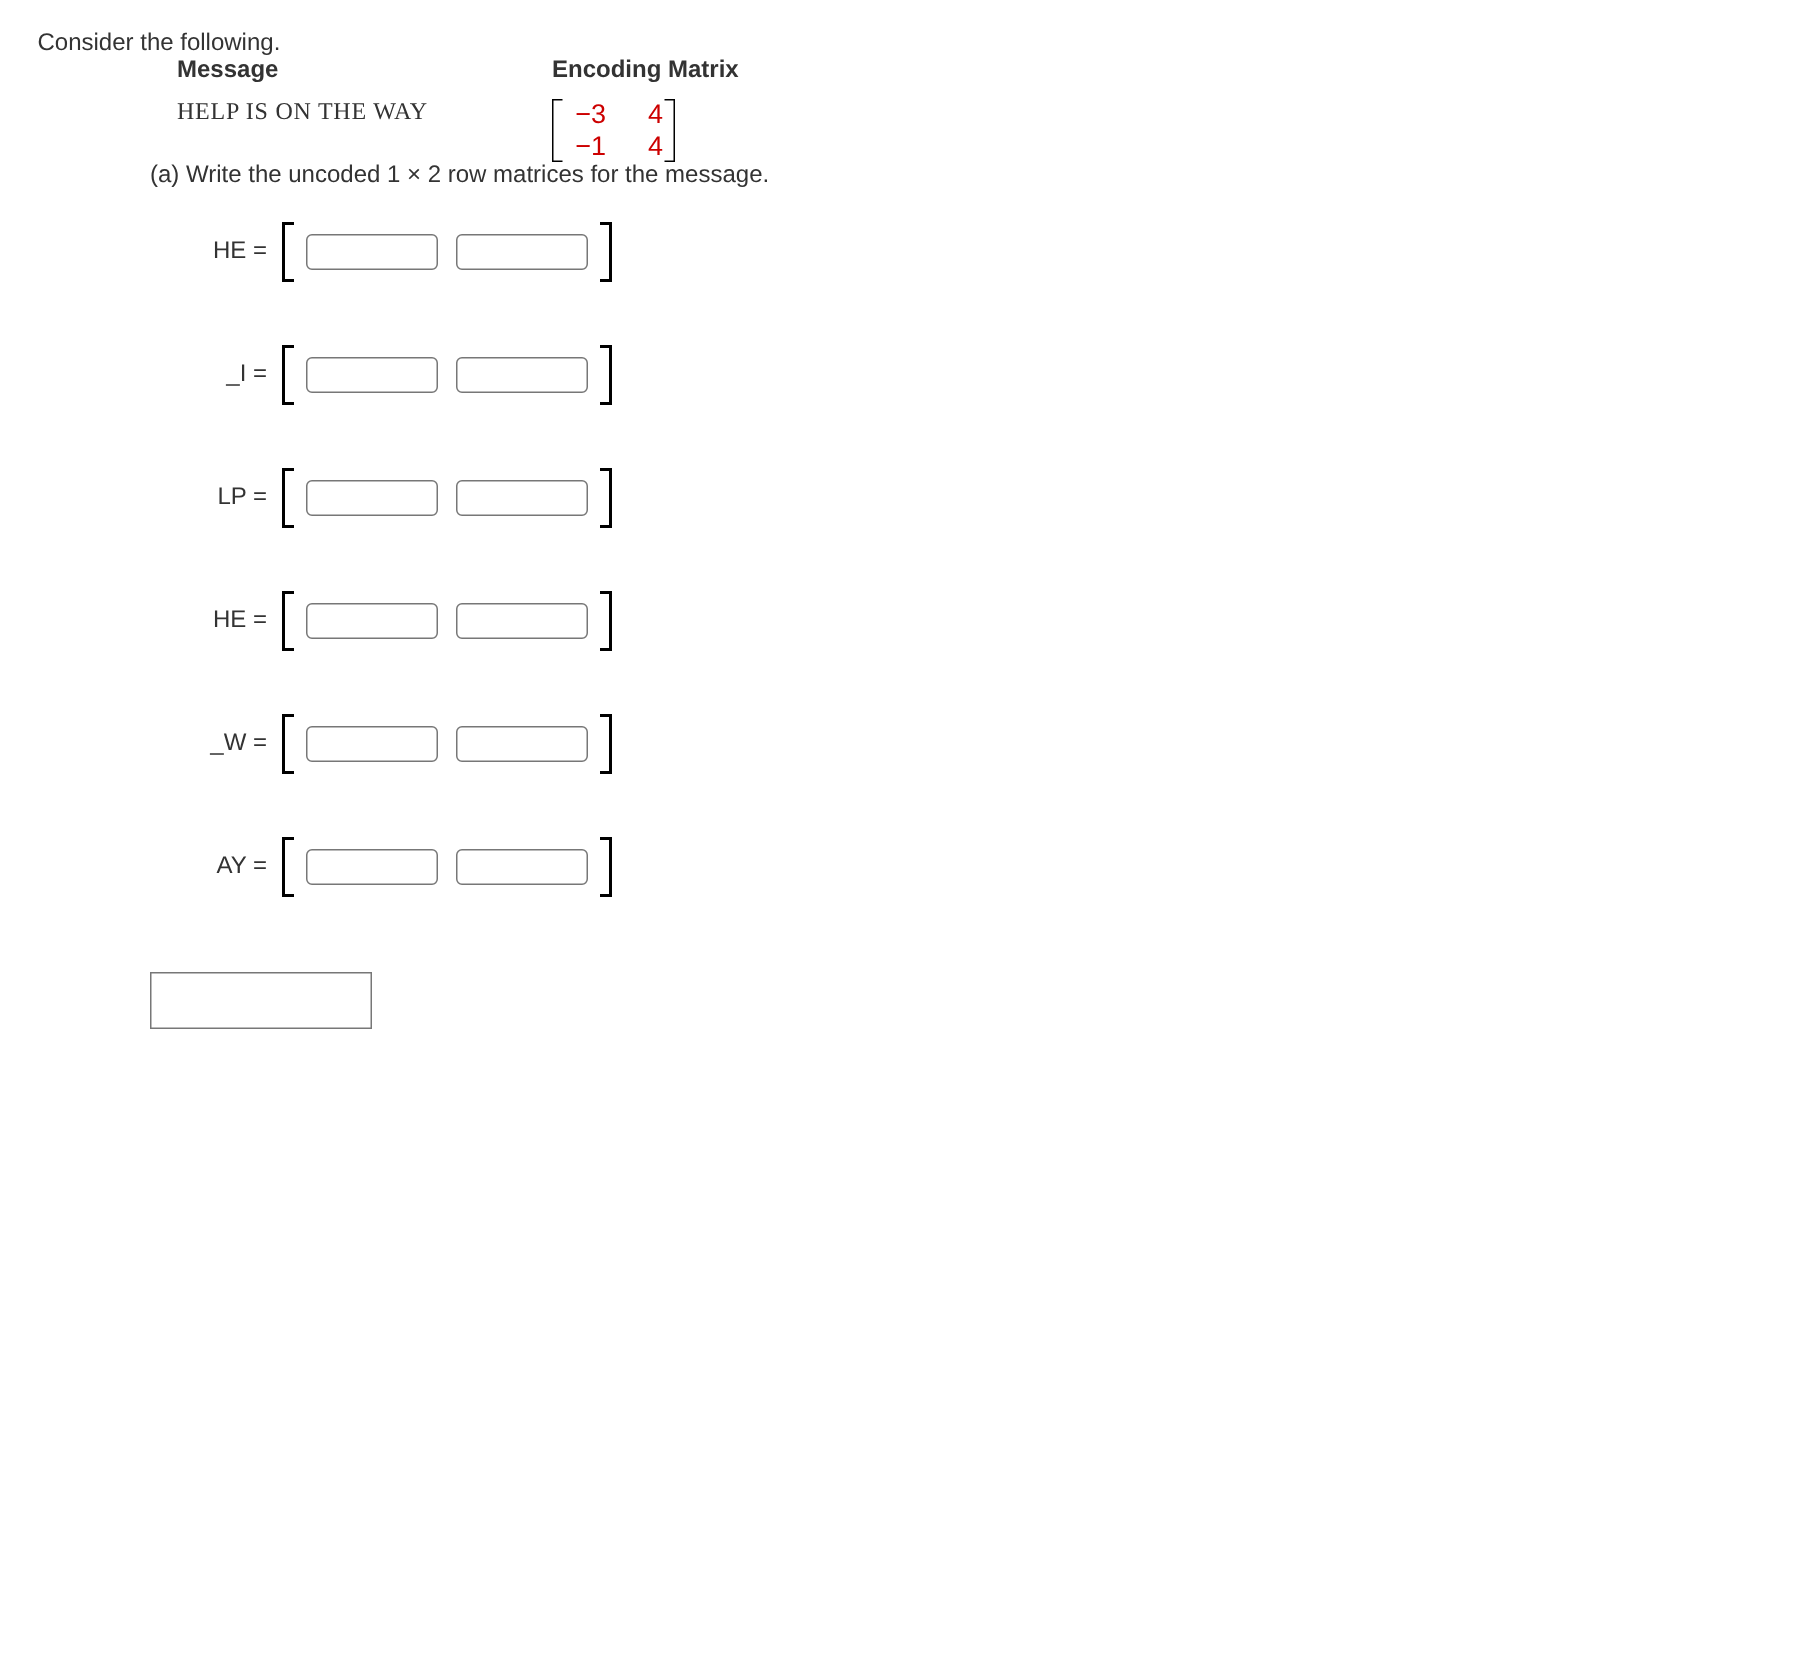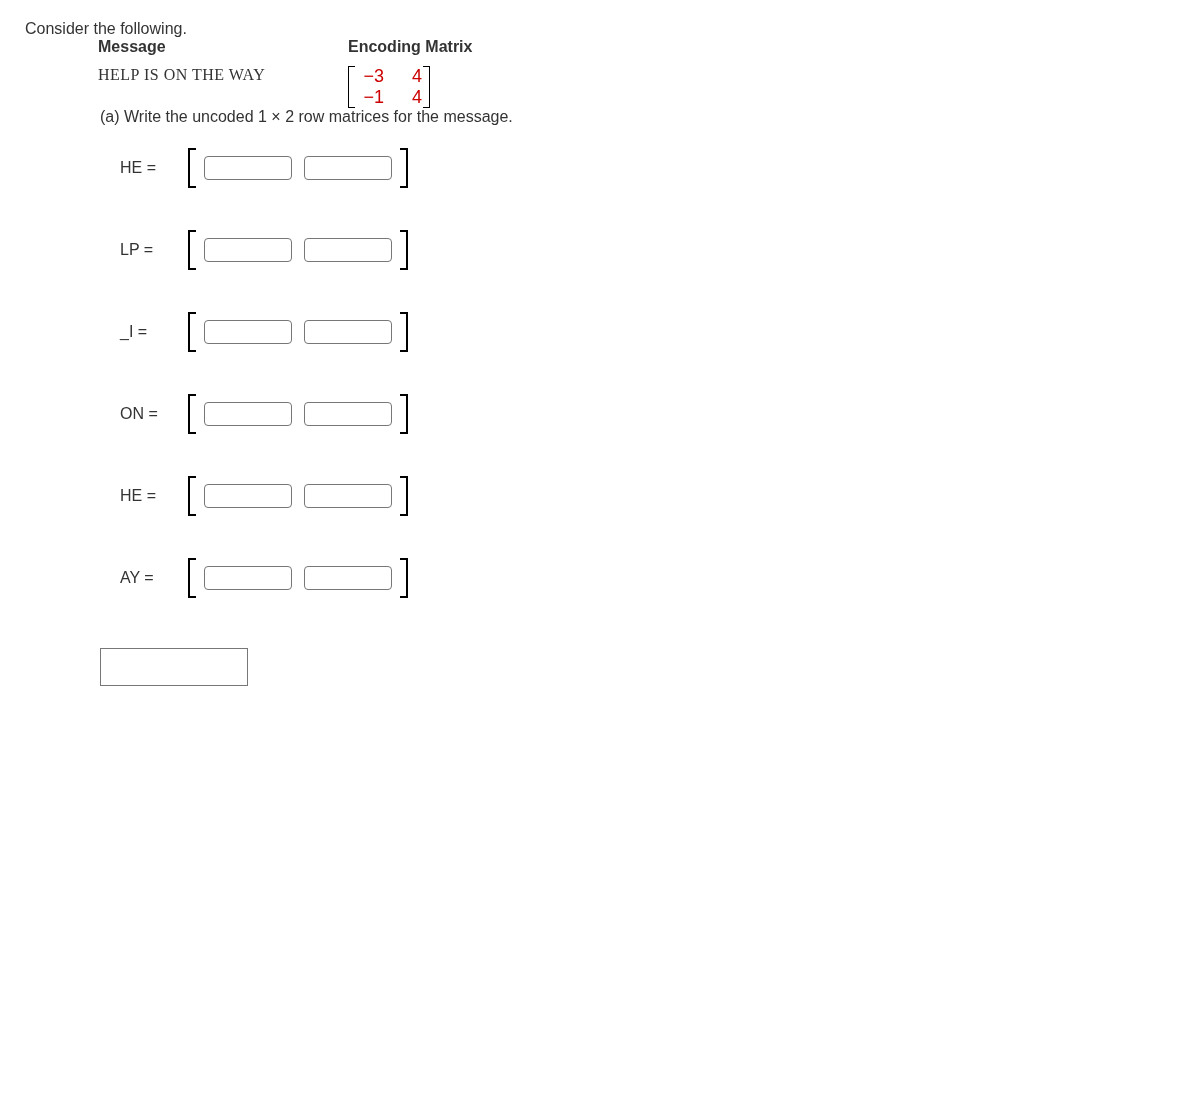--- a/index.html
+++ b/index.html
@@ -8,21 +8,21 @@
     font-family: Verdana, Geneva, sans-serif;
     font-size: 16px;
     color: #333;
     background: #fff;
   }
   .intro {
     margin-bottom: 0;
   }
   .header-row {
     display: flex;
-    margin-left: 73px;
+    margin-left: 93px;
     align-items: flex-start;
   }
   .msg-col {
     width: 250px;
   }
   .enc-col {
     width: 250px;
   }
   .head-label {
     font-weight: bold;
@@ -78,20 +78,21 @@
     margin-left: 20px;
     margin-top: 22px;
   }
   .input-row {
     display: flex;
     align-items: center;
     margin-bottom: 42px;
   }
   .row-label {
     width: 58px;
+    text-align: right;
     margin-right: 10px;
     white-space: nowrap;
   }
   .bracket {
     display: inline-flex;
     align-items: center;
     position: relative;
     padding: 6px 10px;
     height: 40px;
     box-sizing: border-box;
@@ -164,53 +165,53 @@
 
     <div class="input-row">
       <div class="row-label">HE =</div>
       <div class="bracket">
         <input class="small-input" style="">
         <input class="small-input" style="">
       </div>
     </div>
 
     <div class="input-row">
+      <div class="row-label">_I =</div>
+      <div class="bracket">
+        <input class="small-input" style="">
+        <input class="small-input" style="">
+      </div>
+    </div>
+
+    <div class="input-row">
       <div class="row-label">LP =</div>
       <div class="bracket">
         <input class="small-input" style="">
         <input class="small-input" style="">
       </div>
     </div>
 
-    <div class="input-row">
-      <div class="row-label">_I =</div>
-      <div class="bracket">
-        <input class="small-input" style="">
-        <input class="small-input" style="">
-      </div>
-    </div>
-
-
-    <div class="input-row">
-      <div class="row-label">ON =</div>
-      <div class="bracket">
-        <input class="small-input" style="">
-        <input class="small-input" style="">
-      </div>
-    </div>
+
 
 
     <div class="input-row">
       <div class="row-label">HE =</div>
       <div class="bracket">
         <input class="small-input" style="">
         <input class="small-input" style="">
       </div>
     </div>
 
+    <div class="input-row">
+      <div class="row-label">_W =</div>
+      <div class="bracket">
+        <input class="small-input" style="">
+        <input class="small-input" style="">
+      </div>
+    </div>
 
     <div class="input-row">
       <div class="row-label">AY =</div>
       <div class="bracket">
         <input class="small-input" style="">
         <input class="small-input" style="">
       </div>
     </div>
 
   </div>

